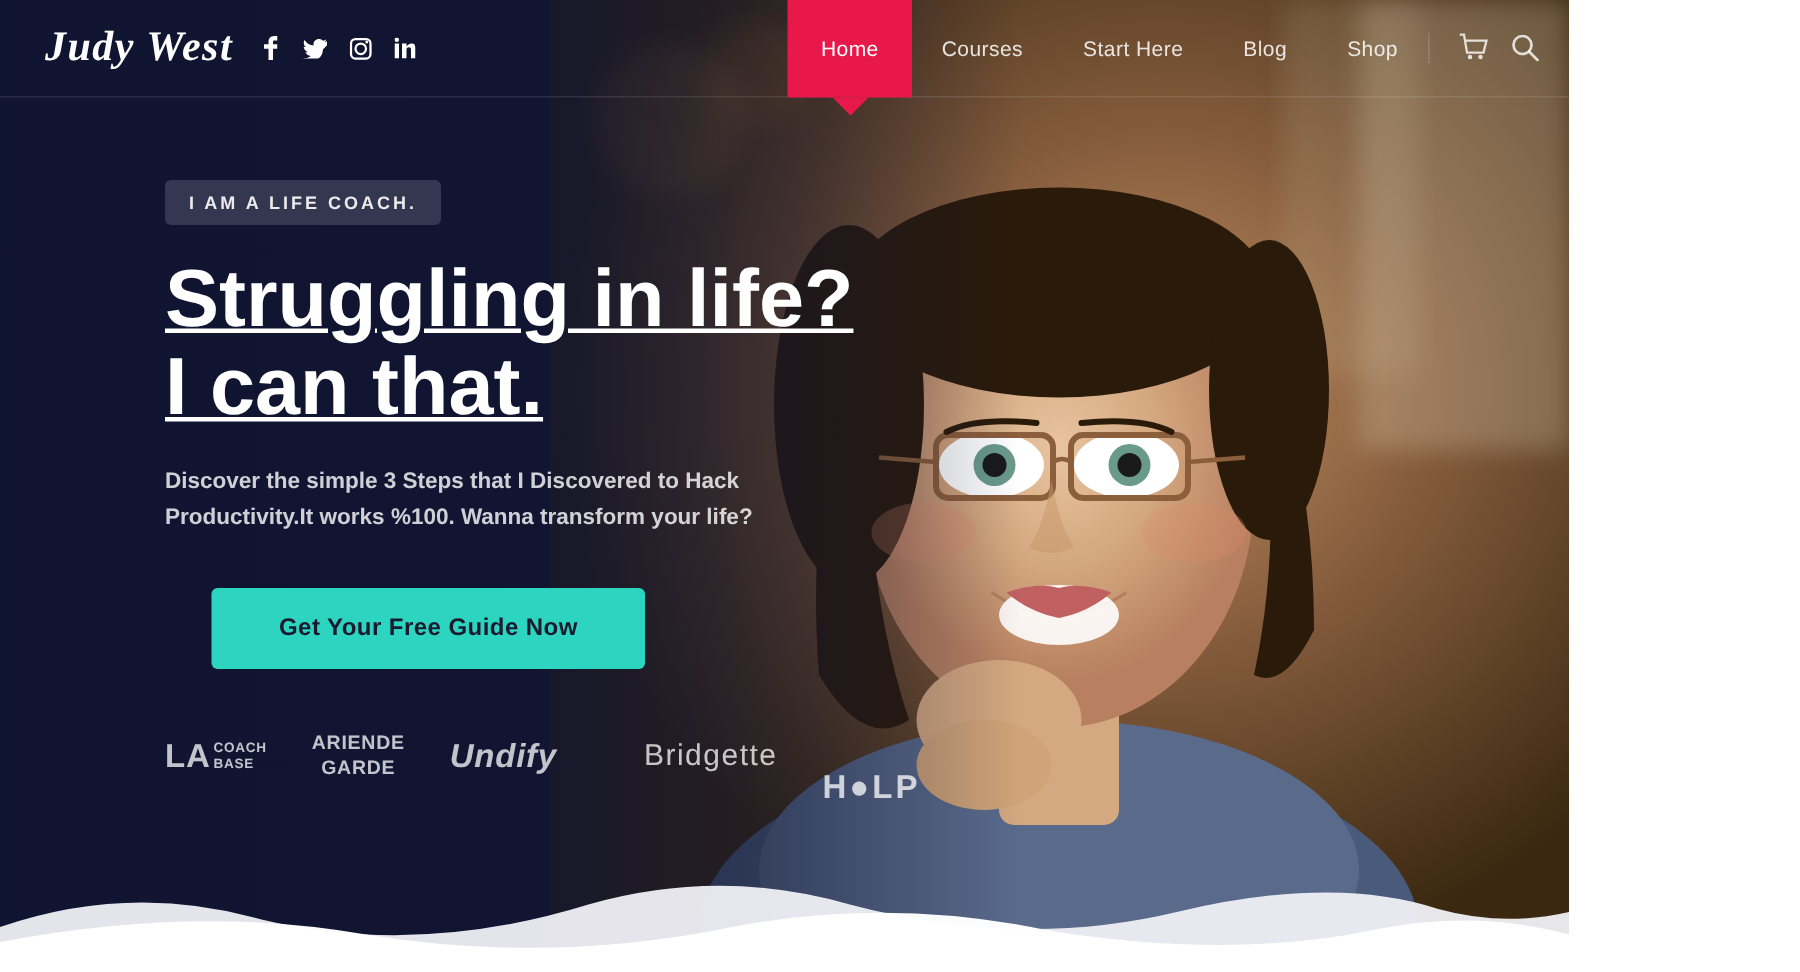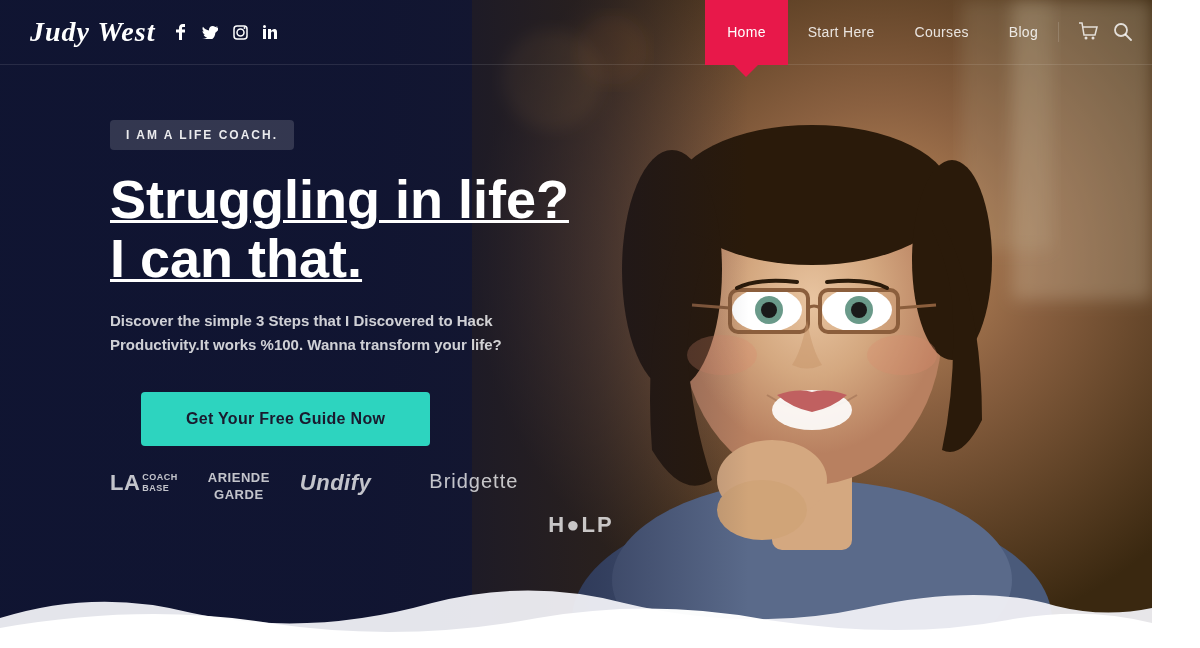--- a/index.html
+++ b/index.html
@@ -7,21 +7,21 @@
     body {
       font-family: 'Arial', sans-serif;
       width: 1200px;
       height: 648px;
       overflow: hidden;
       position: relative;
     }
 
     
     .hero {
-      width: 1152px;
+      width: 1046px;
       height: 648px;
       position: relative;
       background: #1a1a2e;
       overflow: hidden;
     }
 
     
     .hero-overlay {
       position: absolute;
       left: 0;
@@ -211,21 +211,21 @@
       margin-left: 31px;
     }
 
     
     .brand-logos {
       position: absolute;
       bottom: 110px;
       left: 110px;
       z-index: 5;
       display: flex;
-      align-items: flex-start;
+      align-items: center;
       gap: 30px;
     }
 
     .brand-logo {
       color: rgba(255,255,255,0.75);
       font-size: 13px;
       font-weight: 700;
       letter-spacing: 0.5px;
       display: flex;
       align-items: center;
@@ -438,23 +438,24 @@
               <rect x="0" y="4" width="3" height="10" fill="white"></rect>
               <circle cx="1.5" cy="1.5" r="1.5" fill="white"></circle>
               <path d="M5 4H8V6C8.5 5 10 4 11.5 4C13.5 4 14 5.5 14 7.5V14H11V8C11 7 10.5 6.5 9.5 6.5C8.5 6.5 8 7.2 8 8V14H5V4Z" fill="white"></path>
             </svg>
         </span>
       </div>
     </div>
     <div class="navbar-right">
       <div class="nav-links">
         <a class="nav-link active">Home</a>
+        <a class="nav-link">Courses</a>
         <a class="nav-link">Start Here</a>
-        <a class="nav-link">Courses</a>
         <a class="nav-link">Blog</a>
+        <a class="nav-link">Shop</a>
       </div>
       <div class="nav-icons">
         <span class="nav-icon-btn">
           <svg width="20" height="20" viewBox="0 0 20 20" fill="rgba(255,255,255,0.8)">
               <path d="M0 1H3L5 13H16L18 5H4" stroke="rgba(255,255,255,0.8)" stroke-width="1.5" fill="none"></path>
               <circle cx="7" cy="16" r="1.5" fill="rgba(255,255,255,0.8)"></circle>
               <circle cx="14" cy="16" r="1.5" fill="rgba(255,255,255,0.8)"></circle>
             </svg>
         </span>
         <span class="nav-icon-btn">

